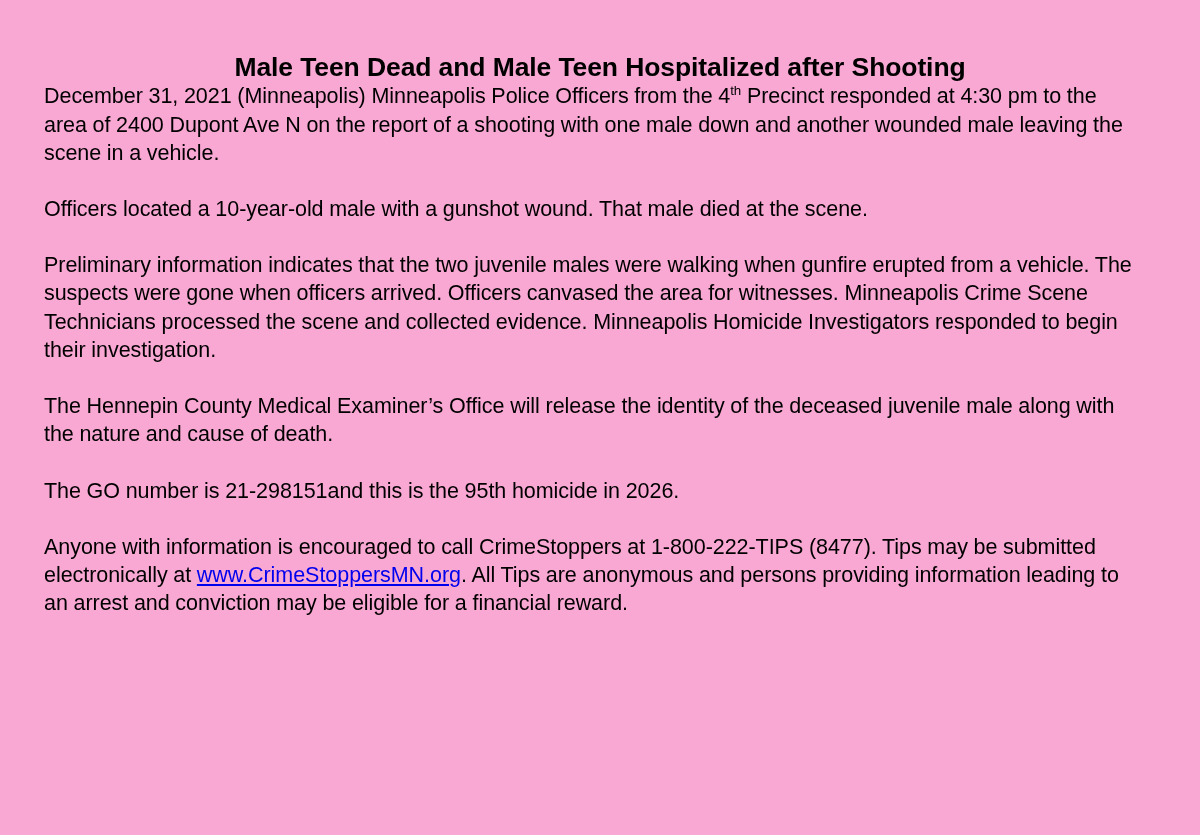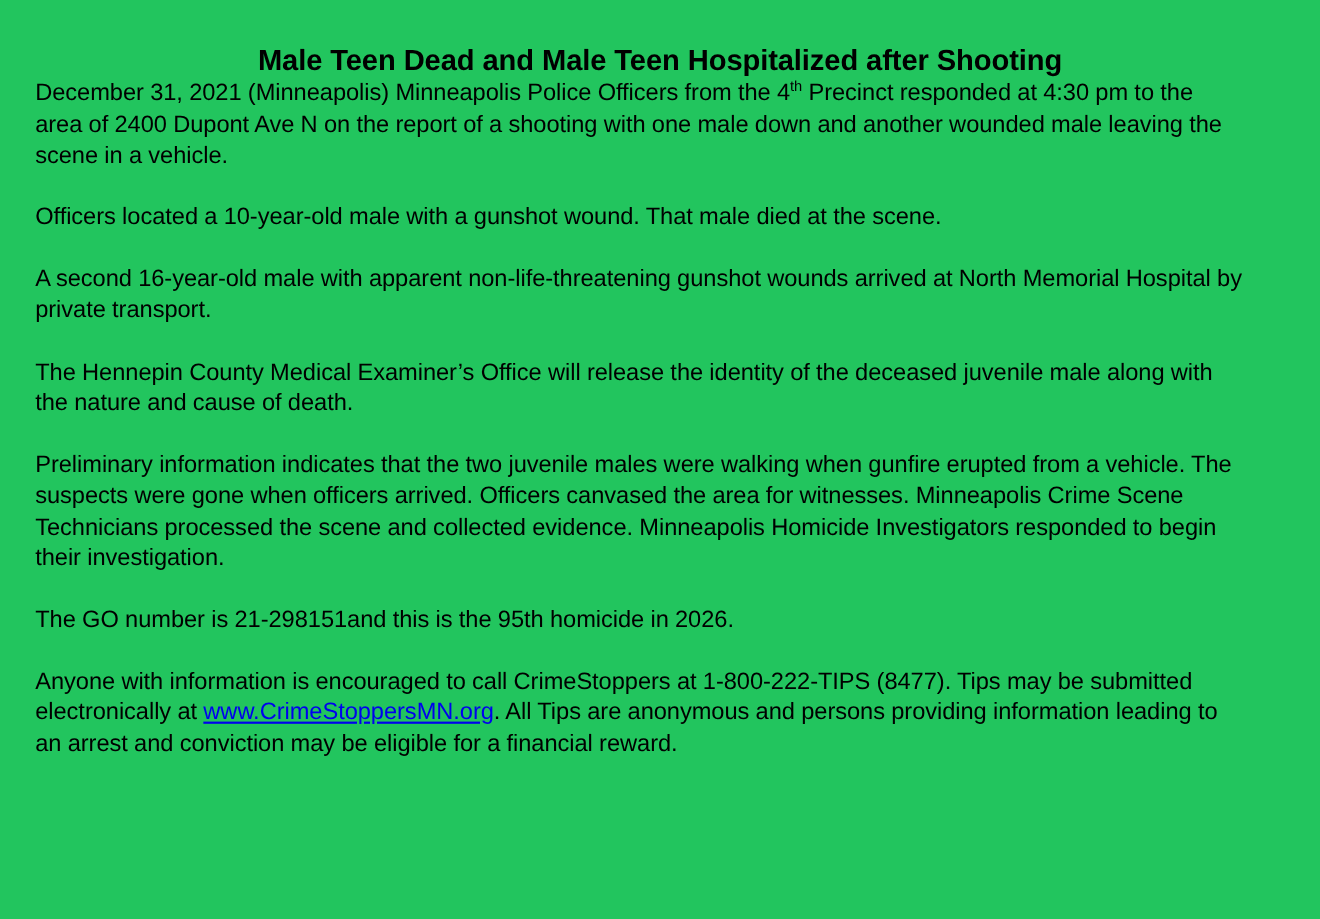--- a/index.html
+++ b/index.html
@@ -14,23 +14,23 @@
     font-family: "Liberation Sans", sans-serif;
     color: #000000;
     -webkit-font-smoothing: antialiased;
     overflow: hidden;
   }
 
   .page {
     position: relative;
     width: 1200px;
     height: 835px;
-    background: #22c55e;
+    background: #f9a8d4;
     box-sizing: border-box;
-    padding: 4px;
+    padding: 16px;
   }
 
   .doc-title {
     margin: 0;
     padding: 36px 24px 0 24px;
     text-align: center;
     font-size: 26.5px;
     font-weight: bold;
     line-height: 1.15;
     letter-spacing: -0.1px;
@@ -78,24 +78,23 @@
 <div class="page">
 
   <h1 class="doc-title">Male Teen Dead and Male Teen Hospitalized after Shooting</h1>
 
   <div class="body-block">
 
     <p><span>December 31, 2021 (Minneapolis) Minneapolis Police Officers from the 4</span><sup>th</sup><span> Precinct responded at 4:30 pm to the area of 2400 Dupont Ave N on the report of a shooting with one male down and another wounded male leaving the scene in a vehicle.</span></p>
 
     <p>Officers located a 10-year-old male with a gunshot wound.  That male died at the scene.</p>
 
-    <p>A second 16-year-old male with apparent non-life-threatening gunshot wounds arrived at North Memorial Hospital by private transport.</p>
+
+    <p>Preliminary information indicates that the two juvenile males were walking when gunfire erupted from a vehicle.  The suspects were gone when officers arrived.  Officers canvased the area for witnesses.  Minneapolis Crime Scene Technicians processed the scene and collected evidence.  Minneapolis Homicide Investigators responded to begin their investigation.</p>
 
     <p>The Hennepin County Medical Examiner’s Office will release the identity of the deceased juvenile male along with the nature and cause of death.</p>
-
-    <p>Preliminary information indicates that the two juvenile males were walking when gunfire erupted from a vehicle.  The suspects were gone when officers arrived.  Officers canvased the area for witnesses.  Minneapolis Crime Scene Technicians processed the scene and collected evidence.  Minneapolis Homicide Investigators responded to begin their investigation.</p>
 
     <p>The GO number is 21-298151and this is the 95th homicide in 2026.</p>
 
     <p><span>Anyone with information is encouraged to call CrimeStoppers at 1-800-222-TIPS (8477).  Tips may be submitted electronically at </span><a class="weblink" href="#">www.CrimeStoppersMN.org</a><span>. All Tips are anonymous and persons providing information leading to an arrest and conviction may be eligible for a financial reward.</span></p>
 
   </div>
 </div>
 
 </body></html>

